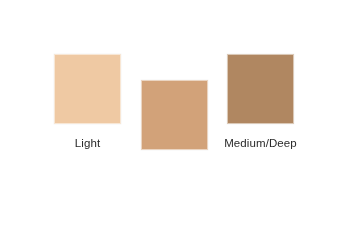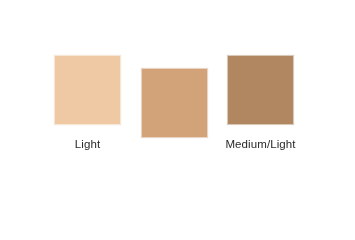--- a/index.html
+++ b/index.html
@@ -20,21 +20,21 @@
     background: #ffffff;
   }
   .swatch-row {
     position: absolute;
     left: 54px;
     top: 55px;
     width: 240px;
     height: 95px;
     display: flex;
     flex-direction: row;
-    align-items: center;
+    align-items: flex-end;
     justify-content: space-between;
   }
   .swatch-item {
     display: flex;
     flex-direction: column;
     align-items: center;
     width: 67px;
   }
   .swatch-chip {
     width: 67px;
@@ -63,17 +63,17 @@
       <div class="swatch-chip" style="background-color: rgb(239, 201, 163);"></div>
       <div class="swatch-label">Light</div>
     </div>
 
     <div class="swatch-item">
       <div class="swatch-chip" style="background-color: rgb(210, 162, 121);"></div>
     </div>
 
     <div class="swatch-item">
       <div class="swatch-chip" style="background-color: rgb(176, 135, 97);"></div>
-      <div class="swatch-label">Medium/Light</div>
+      <div class="swatch-label">Medium/Deep</div>
     </div>
 
   </div>
 </div>
 
 </body></html>

